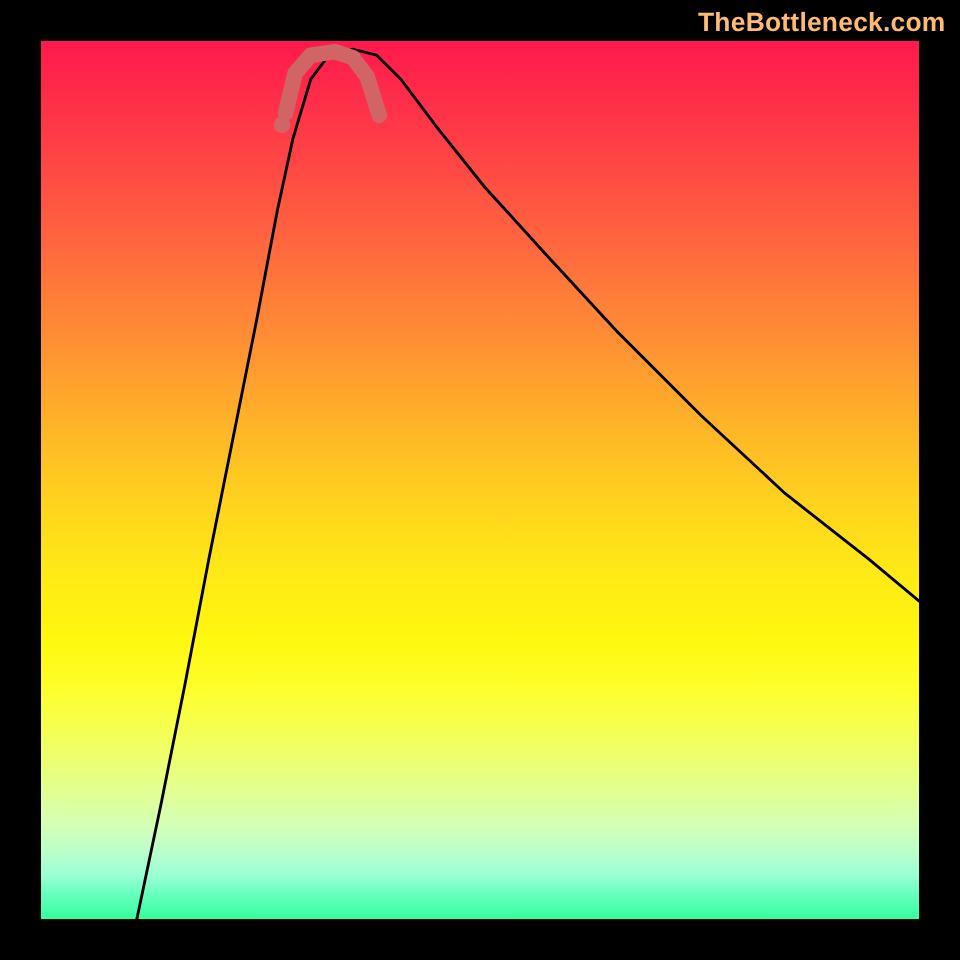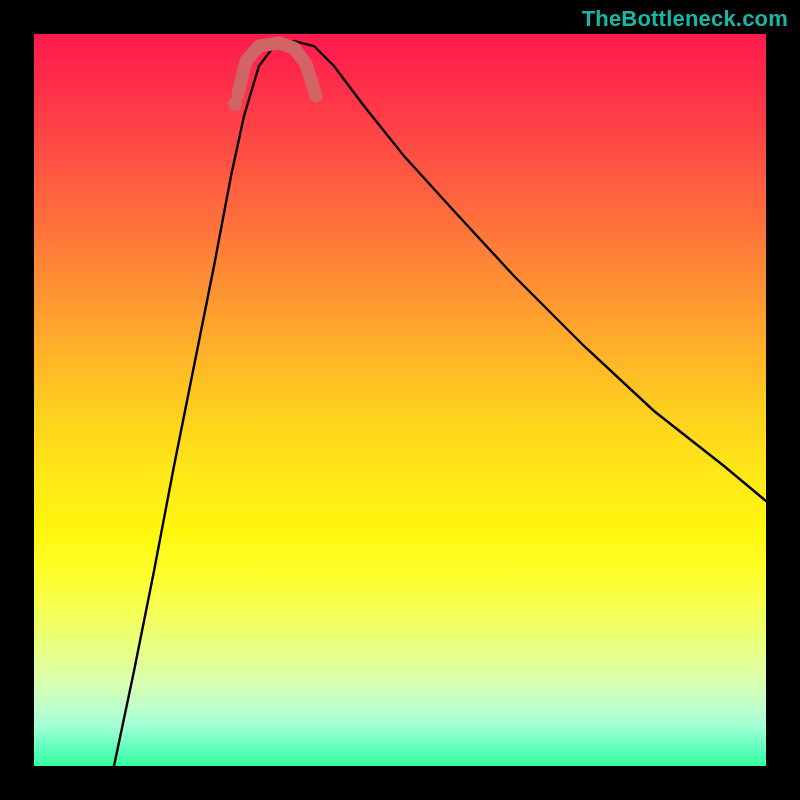--- a/index.html
+++ b/index.html
@@ -70,21 +70,21 @@
   .minimum-dot {
     fill: #d16464;
   }
   .watermark {
     position: absolute;
     top: 6px;
     right: 12px;
     font-family: Arial, Helvetica, sans-serif;
     font-size: 22px;
     font-weight: 600;
-    color: #14b8a6;
+    color: #fdba74;
     letter-spacing: 0.2px;
   }
 </style>
 </head>
 <body>
 
 <div class="frame">
   <div class="watermark">TheBottleneck.com</div>
 
   <div class="plot-area">

